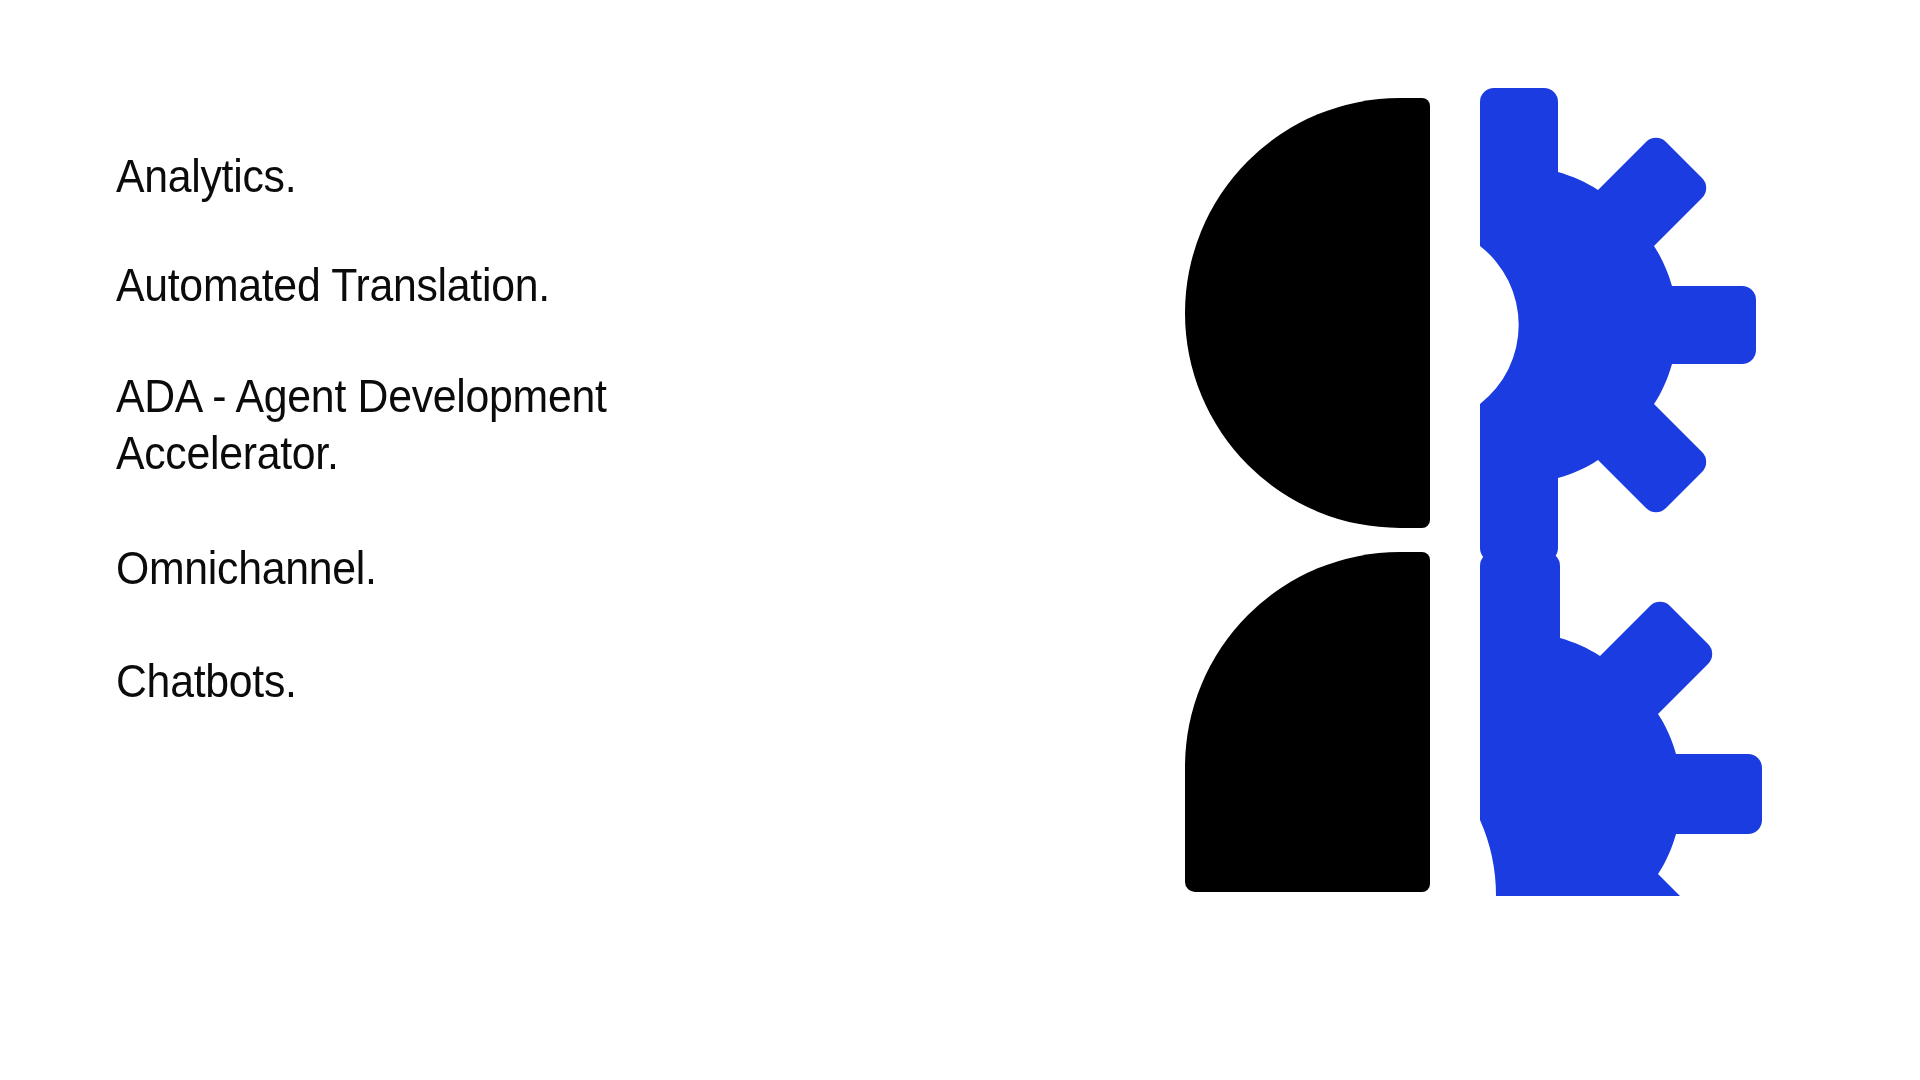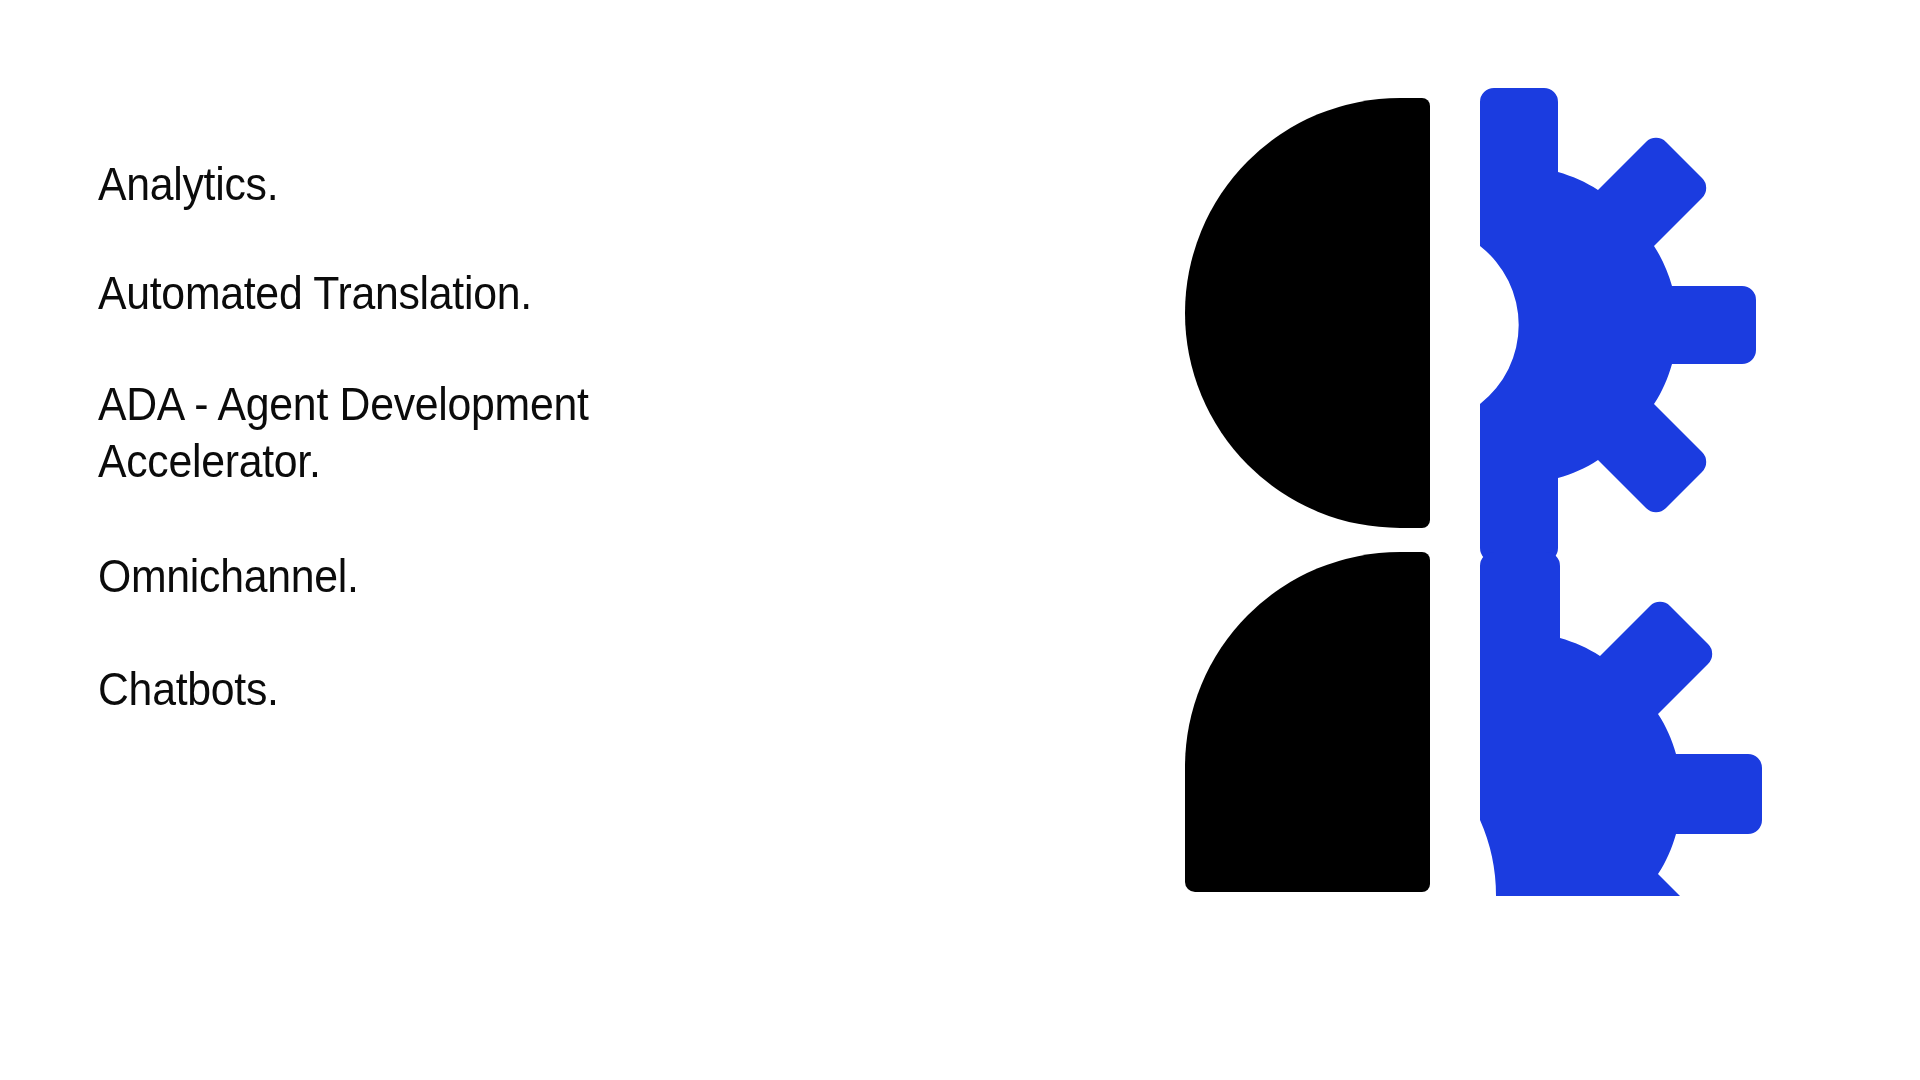--- a/index.html
+++ b/index.html
@@ -18,24 +18,23 @@
   .slide {
     position: relative;
     width: 1920px;
     height: 1080px;
     background: #ffffff;
   }
 
   
   .feature-list {
     position: absolute;
-    left: 98px;
+    left: 116px;
     top: 148px;
     width: 780px;
-    margin-top: 8px;
   }
 
   .feature-item {
     font-size: 46px;
     line-height: 1.24;
     letter-spacing: -0.3px;
     color: #0b0b0b;
     font-weight: 400;
     margin: 0 0 46px 0;
     font-stretch: semi-condensed;

